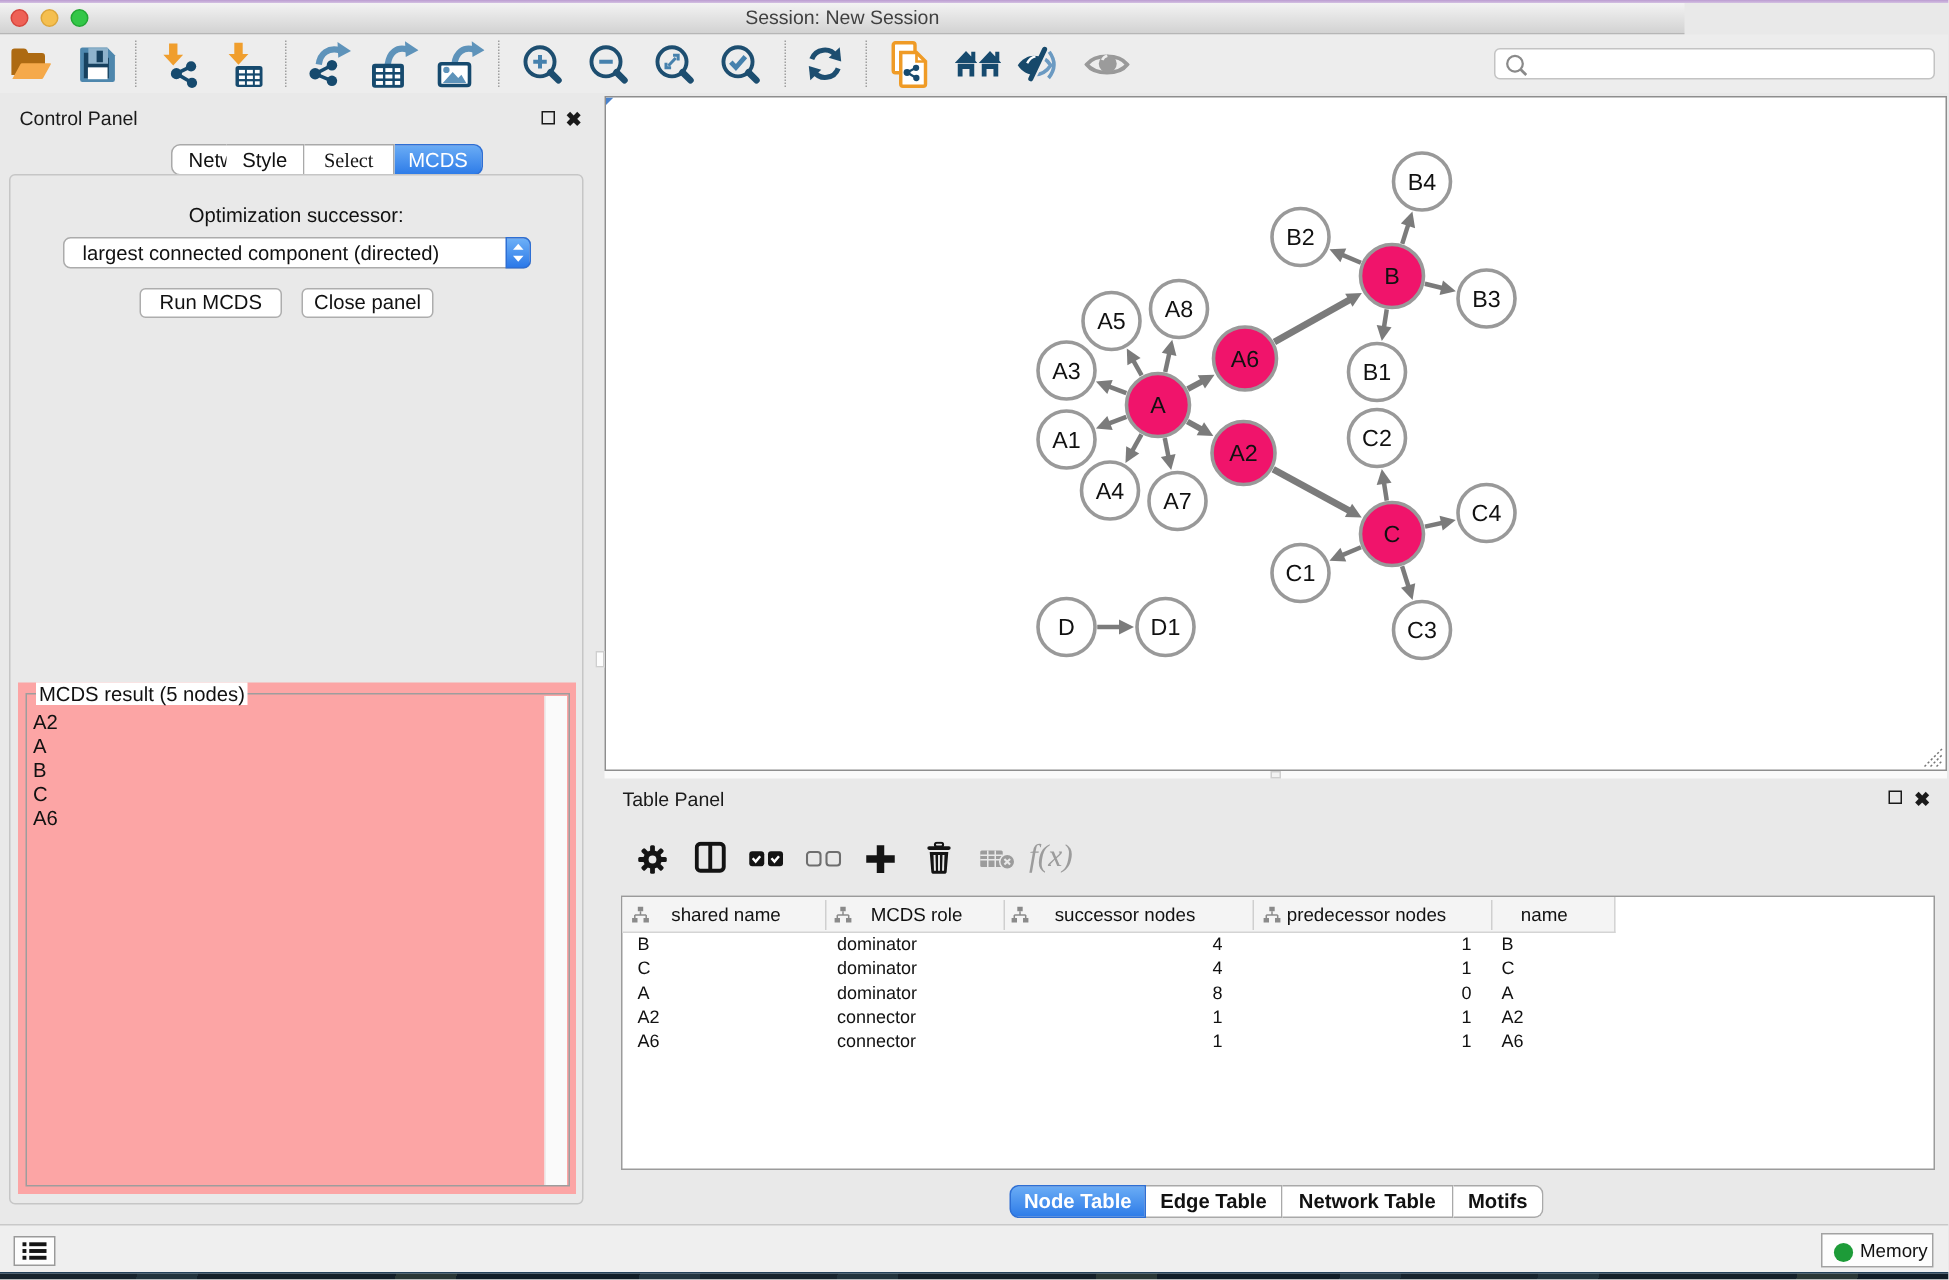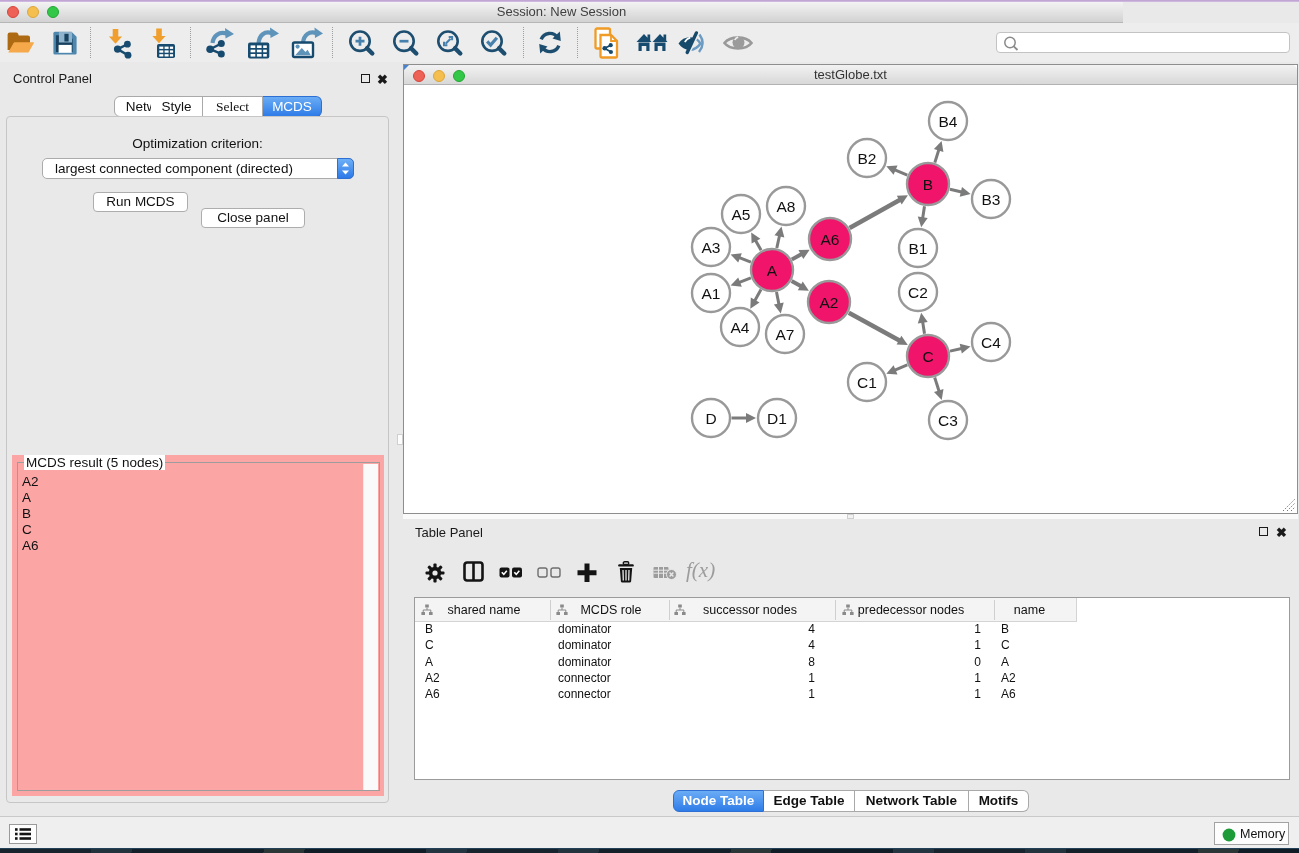--- a/index.html
+++ b/index.html
@@ -237,48 +237,43 @@
 </div>
 
 <div class="abs" id="cp-title">Control Panel</div>
 <div class="hdr-float" style="left:361px; top:74px;"></div>
 <div class="hdr-x" style="left:377px; top:72px;">✖</div>
 <div class="tab" style="left:78px; width:73px; border-radius:6px 0 0 6px;margin-left:36px;">Network</div>
 <div class="tab" style="left:151px; width:52px; border-left:0;">Style</div>
 <div class="tab" style="left:203px; width:60px; border-left:0;font-family:Liberation Serif, serif;">Select</div>
 <div class="tab tabsel" style="left:263px; width:59px; border-radius:0 6px 6px 0; border-left:0;">MCDS</div>
 <div class="abs" id="cp-panel"></div>
-<div class="abs" id="opt-label">Optimization criterion:</div>
+<div class="abs" id="opt-label">Optimization successor:</div>
 <div class="abs" id="dropdown">largest connected component (directed)</div>
 <div class="abs" id="dd-step">
   <svg width="15" height="19">
     <polygon points="7.5,3.5 11,7.5 4,7.5" fill="#fff"></polygon>
     <polygon points="7.5,15.5 11,11.5 4,11.5" fill="#fff"></polygon>
   </svg>
 </div>
 <div class="btn" style="left:93px; width:95px;">Run MCDS</div>
-<div class="btn" style="left:201px; width:104px;margin-top:16px;">Close panel</div>
+<div class="btn" style="left:201px; width:88px;">Close panel</div>
 <div class="abs" id="result-wrap">
   <div id="result-box">
     <div id="result-title">MCDS result (5 nodes)</div>
     <div id="result-scroll"></div>
     <div class="ritem" style="top:11px;">A2</div>
     <div class="ritem" style="top:27px;">A</div>
     <div class="ritem" style="top:43px;">B</div>
     <div class="ritem" style="top:59px;">C</div>
     <div class="ritem" style="top:75px;">A6</div>
   </div>
 </div>
 
 <div class="abs" id="nwin">
-  <div id="nwin-title">testGlobe.txt
-    <div class="tl" style="left:9px; top:4.5px; background:#ee6156; border:0.5px solid #d6453c;"></div>
-    <div class="tl" style="left:29px; top:4.5px; background:#f5bf4f; border:0.5px solid #dda63a;"></div>
-    <div class="tl" style="left:49px; top:4.5px; background:#33c748; border:0.5px solid #22a734;"></div>
-  </div>
   <div id="graph">
   <svg width="893" height="425" viewBox="0 0 893 425">
   <g stroke="#7b7b7b" fill="none">
   <line x1="357.1" y1="163.3" x2="351.0" y2="152.4" stroke-width="3"></line>
   <line x1="372.8" y1="161.0" x2="375.8" y2="147.3" stroke-width="3"></line>
   <line x1="346.9" y1="175.1" x2="334.1" y2="170.2" stroke-width="3"></line>
   <line x1="346.9" y1="190.9" x2="334.1" y2="195.8" stroke-width="3"></line>
   <line x1="357.0" y1="202.6" x2="350.2" y2="214.7" stroke-width="3"></line>
   <line x1="372.5" y1="205.0" x2="375.2" y2="218.6" stroke-width="3"></line>
   <line x1="387.8" y1="172.4" x2="398.7" y2="166.6" stroke-width="4"></line>

